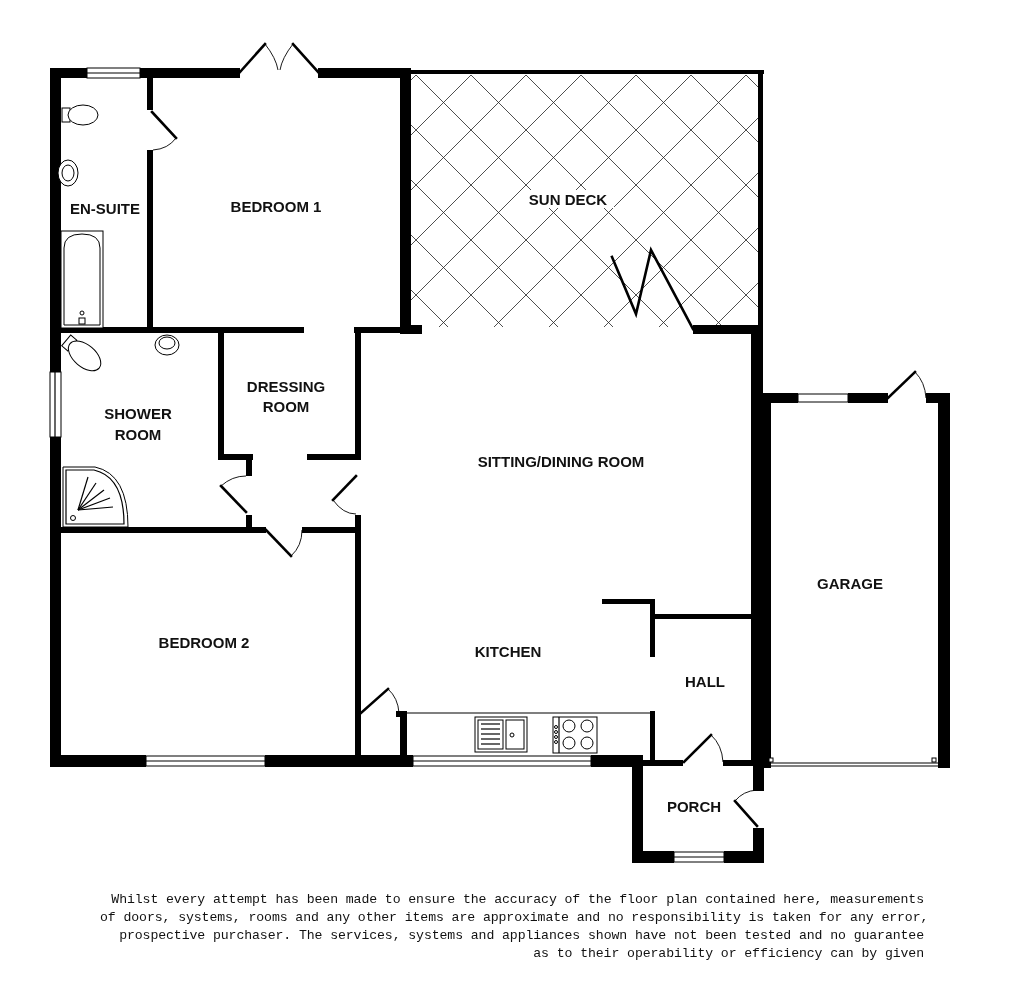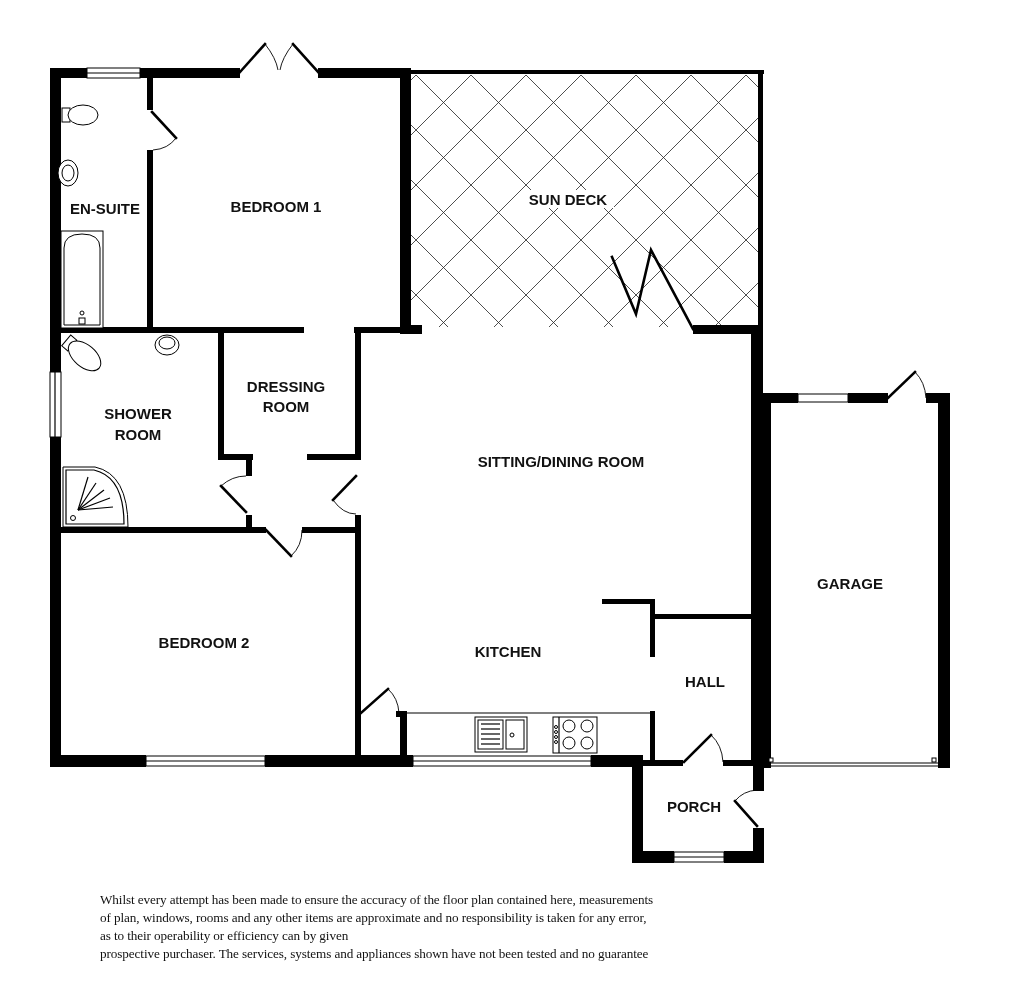--- a/index.html
+++ b/index.html
@@ -16,25 +16,25 @@
       font-weight: bold;
       font-size: 15px;
       fill: #111111;
       text-anchor: middle;
     }
     .label-bg { fill: #ffffff; }
     .hatch { stroke: #222222; stroke-width: 0.8; }
     #disclaimer {
       position: absolute;
       left: 100px; top: 891px; width: 824px;
-      font-family: Liberation Serif, serif;
+      font-family: Liberation Mono, monospace;
       font-size: 13.2px;
       line-height: 18px;
       color: #111111;
-      text-align: left;
+      text-align: right;
       letter-spacing: -0.1px;
     }
     #disclaimer span { display: block; white-space: nowrap; }
   </style>
 </head>
 <body>
 
 <svg id="plan" viewBox="0 0 1024 880" xmlns="http://www.w3.org/2000/svg">
   <defs>
     <clipPath id="deckClip">
@@ -337,16 +337,16 @@
     <text class="room-label" x="850" y="589">GARAGE</text>
     <text class="room-label" x="204" y="648">BEDROOM 2</text>
     <text class="room-label" x="508" y="657">KITCHEN</text>
     <text class="room-label" x="705" y="687">HALL</text>
     <text class="room-label" x="694" y="812">PORCH</text>
   </g>
 </svg>
 
 <div id="disclaimer">
   <span>Whilst every attempt has been made to ensure the accuracy of the floor plan contained here, measurements</span>
-  <span>of plan, windows, rooms and any other items are approximate and no responsibility is taken for any error,</span>
+  <span>of doors, systems, rooms and any other items are approximate and no responsibility is taken for any error,</span>
+  <span>prospective purchaser. The services, systems and appliances shown have not been tested and no guarantee</span>
   <span>as to their operability or efficiency can by given</span>
-  <span>prospective purchaser. The services, systems and appliances shown have not been tested and no guarantee</span>
 </div>
 
 </body></html>

